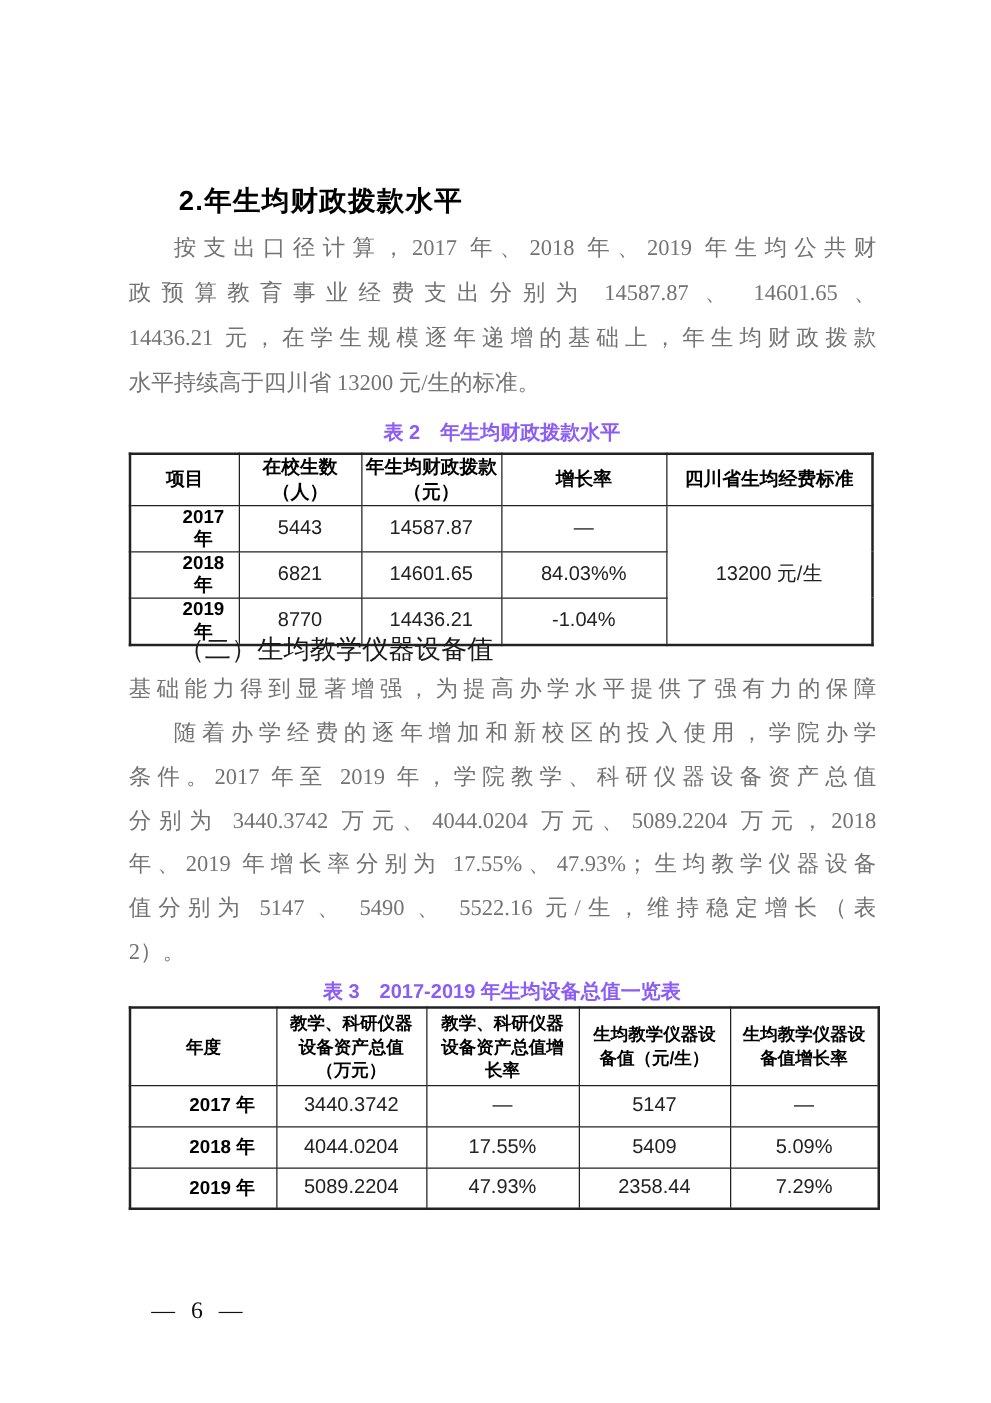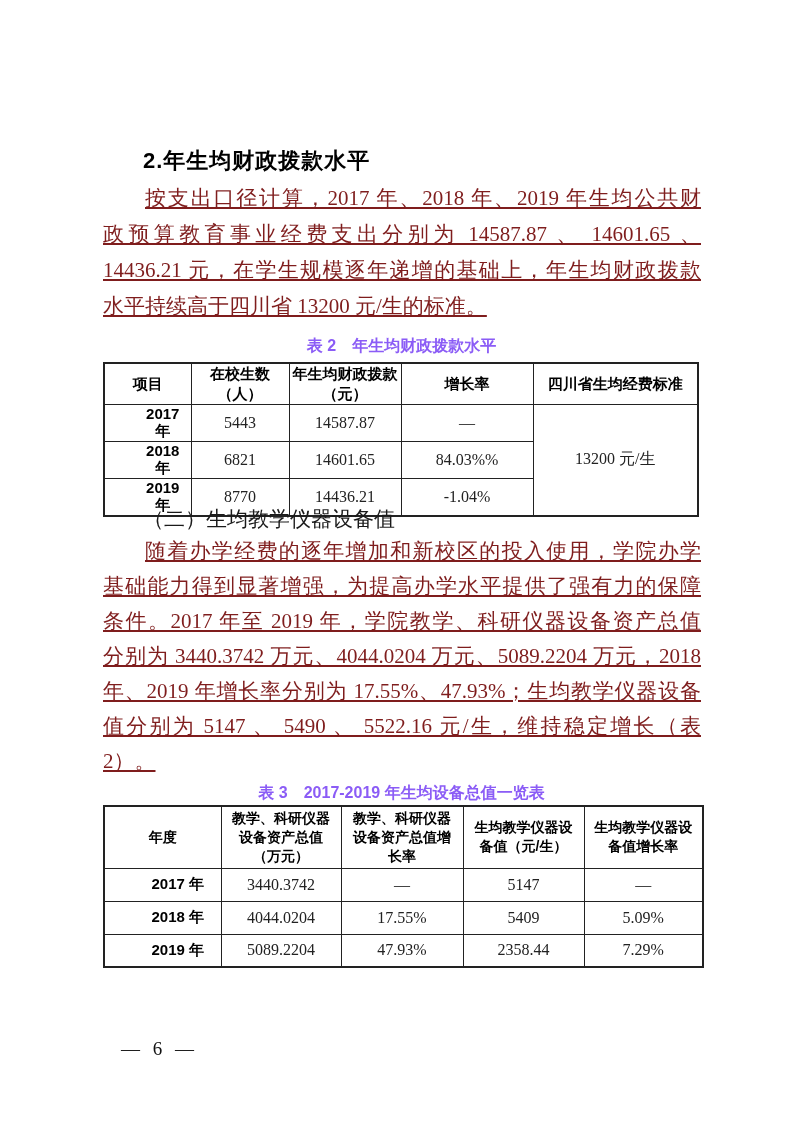--- a/index.html
+++ b/index.html
@@ -19,23 +19,22 @@
     font-family: "Liberation Sans", sans-serif;
     font-weight: bold;
     font-size: 22px;
     letter-spacing: 1px;
     color: #000000;
   }
   .para {
     position: absolute;
     left: 103px;
     width: 598px;
-    font-size: 21px;
-    color: #7f1d1d;
-    text-decoration: underline;
+    font-size: 18px;
+    color: #737373;
   }
   .para .line {
     text-align: justify;
     text-align-last: justify;
     white-space: nowrap;
   }
   .para .line.last {
     text-align: left;
     text-align-last: left;
   }
@@ -95,21 +94,21 @@
   #table3 tr.head-row { height: 62px; }
   #table3 tr.body-row { height: 33px; }
   .data-table td.year {
     font-family: "Liberation Sans", sans-serif;
     font-weight: bold;
     font-size: 15px;
     color: #000000;
     padding-left: 32px;
   }
   .data-table td.num {
-    font-family: Liberation Serif, serif;
+    font-family: Liberation Sans, sans-serif;
     font-size: 16px;
     color: #222222;
     margin-top: 28px;
   }
   .footer-page-number {
     position: absolute;
     left: 121px;
     top: 1038px;
     font-size: 19px;
     letter-spacing: 4px;
@@ -168,22 +167,22 @@
         <td class="num">8770</td>
         <td class="num">14436.21</td>
         <td class="num">-1.04%</td>
       </tr>
     </tbody>
   </table>
 
   <div class="section-heading">（二）生均教学仪器设备值</div>
 
   <div class="para" id="para2">
+    <div class="line">基础能力得到显著增强，为提高办学水平提供了强有力的保障</div>
     <div class="line indent">随着办学经费的逐年增加和新校区的投入使用，学院办学</div>
-    <div class="line">基础能力得到显著增强，为提高办学水平提供了强有力的保障</div>
     <div class="line">条件。2017 年至 2019 年，学院教学、科研仪器设备资产总值</div>
     <div class="line">分别为 3440.3742 万元、4044.0204 万元、5089.2204 万元，2018</div>
     <div class="line">年、2019 年增长率分别为 17.55%、47.93%；生均教学仪器设备</div>
     <div class="line">值分别为 5147 、 5490 、 5522.16 元/生，维持稳定增长（表</div>
     <div class="line last">2）。</div>
   </div>
 
   <div class="table-caption" id="table3-caption">表 3　2017-2019 年生均设备总值一览表</div>
 
   <table class="data-table" id="table3">

